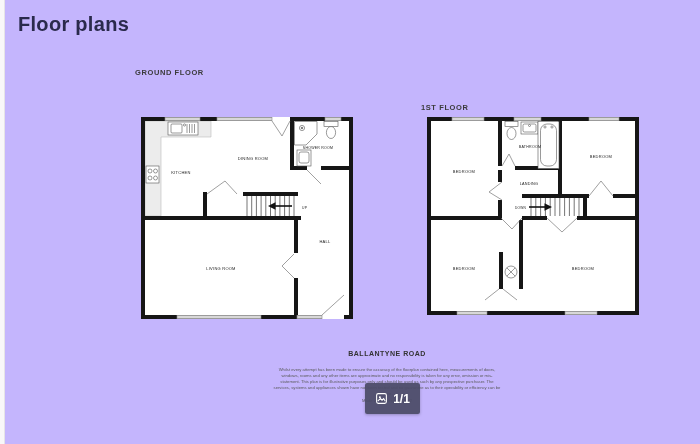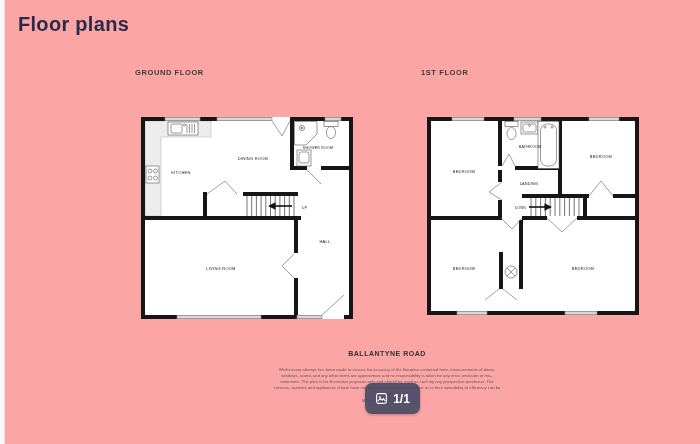--- a/index.html
+++ b/index.html
@@ -1,34 +1,34 @@
 <!DOCTYPE html>
 <html><head>
 <meta charset="utf-8">
 <style>
   html,body{margin:0;padding:0;}
-  .stage{position:relative;width:700px;height:444px;background:#fca5a5;overflow:hidden;
+  .stage{position:relative;width:700px;height:444px;background:#c4b5fd;overflow:hidden;
          font-family:"Liberation Sans",sans-serif;color:#222;}
   .page-edge{position:absolute;left:0;top:0;width:4px;height:444px;background:#f8f7f9;border-right:1px solid #e5e3e7;}
   .page-title{position:absolute;left:18px;top:13px;font-size:20px;font-weight:600;letter-spacing:.3px;color:#2a2a4c;}
   .plan-title{position:absolute;width:200px;top:68px;font-size:7.5px;font-weight:600;
               letter-spacing:.6px;color:#3b3b3b;}
   .plan-title.ground{left:135px;}
-  .plan-title.first{left:421px;}
+  .plan-title.first{left:421px;margin-top:35px;}
   .plan{position:absolute;top:117px;}
   .plan.ground{left:141px;}
   .plan.first{left:427px;}
   svg text{font-family:"Liberation Sans",sans-serif;fill:#1c1c1c;letter-spacing:.25px;}
   .address{position:absolute;left:272px;width:230px;top:350px;text-align:center;
            font-size:7px;font-weight:600;letter-spacing:.5px;color:#333;}
   .disclaimer{position:absolute;left:272px;width:230px;top:367px;text-align:center;
               font-size:4.2px;line-height:1.45;color:#5a5a5a;}
   .credit{position:absolute;left:272px;width:230px;top:398px;text-align:center;
           font-size:4.2px;color:#5a5a5a;}
-  .pager{position:absolute;left:365px;top:383px;width:55px;height:31px;border-radius:7px;
+  .pager{position:absolute;left:365px;top:383px;width:55px;height:31px;border-radius:2px;
          background:rgba(74,74,102,.93);display:flex;align-items:center;justify-content:center;
          gap:5px;color:#fff;font-size:12px;font-weight:700;box-shadow:0 1px 3px rgba(0,0,0,.25);}
   .pager svg{display:block;}
 </style>
 </head>
 <body>
 
 <div class="stage">
 
   <div class="page-edge"></div>

